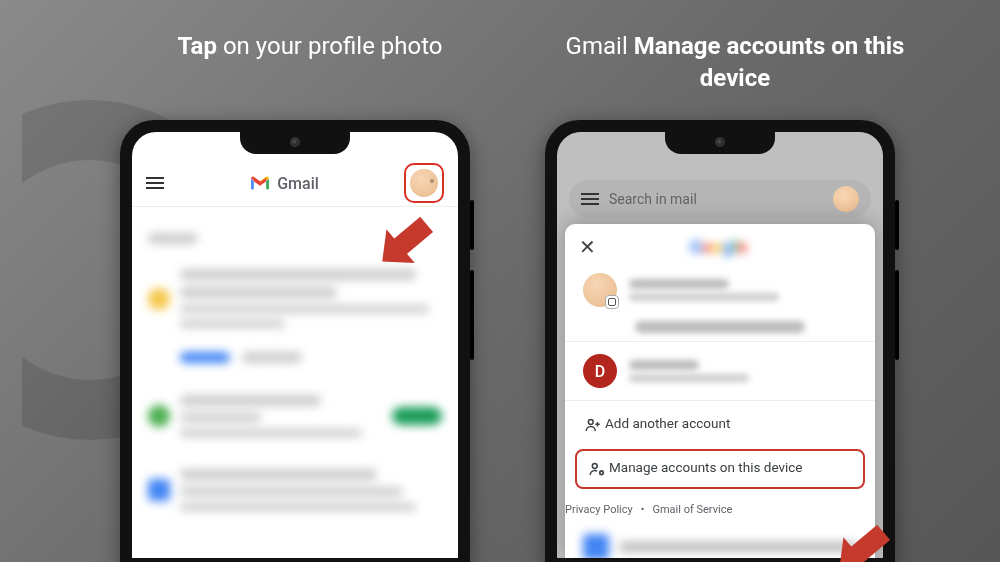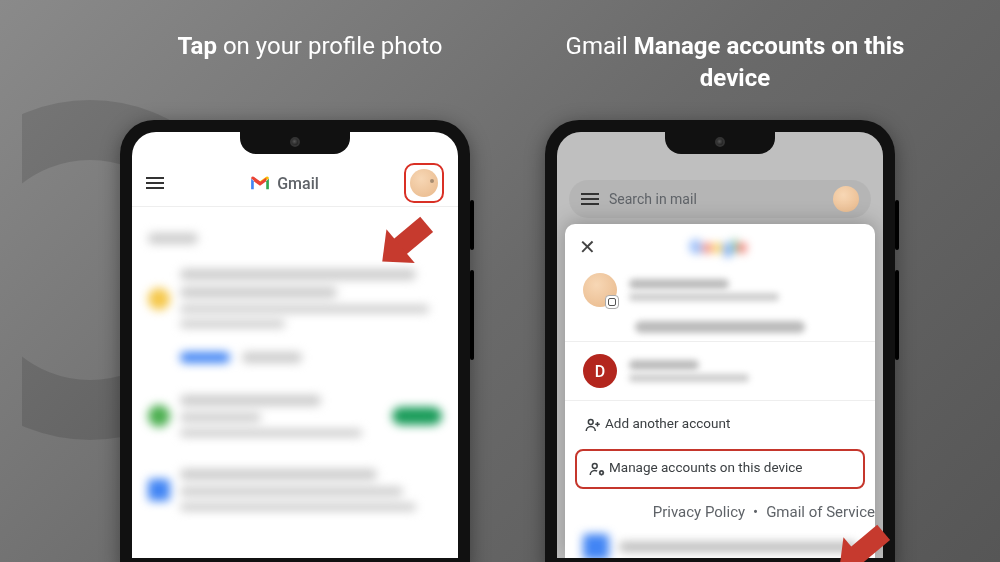--- a/index.html
+++ b/index.html
@@ -208,22 +208,22 @@
   .action-row.highlighted {
     margin: 4px 10px;
     border: 2px solid #c5362c;
     border-radius: 8px;
     padding: 8px 10px;
   }
   .action-icon { width: 20px; height: 20px; display:flex; align-items:center; justify-content:center; }
   .action-icon svg { width: 18px; height: 18px; }
 
   .footer-links {
-    display: flex; justify-content: flex-end; gap: 8px;
-    font-size: 15px; color: #5f6368;
+    display: flex; justify-content: flex-start; gap: 8px;
+    font-size: 11px; color: #5f6368;
     padding: 10px 0 4px 0;
   }
   .footer-links .dot { color:#5f6368; }
 
   .blur-behind {
     position:absolute; left:0; right:0; bottom:-4px; height:30px;
     filter: blur(5px);
     display:flex; gap:10px; padding: 0 18px; align-items:center;
   }
   .blur-behind div:first-child{width:26px;height:26px;background:#4285f4;border-radius:4px;}

